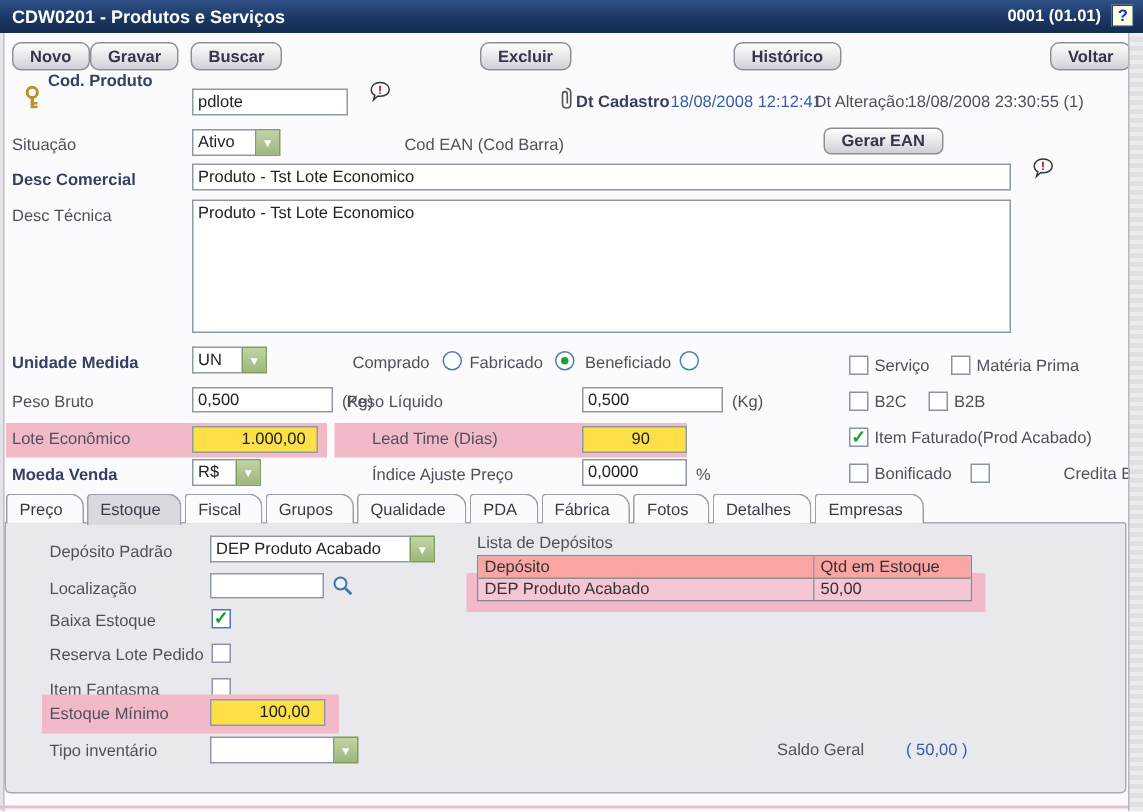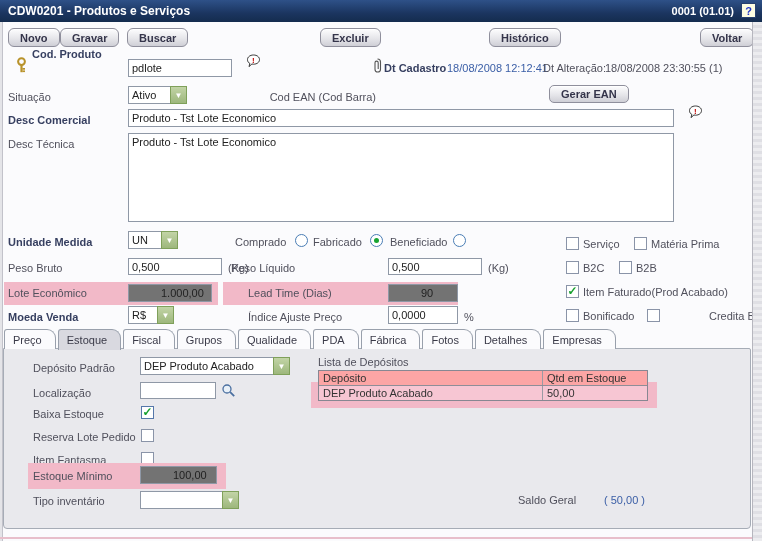--- a/index.html
+++ b/index.html
@@ -18,21 +18,21 @@
     background:linear-gradient(180deg,#FDFDFE,#E6E6EA 55%,#CFCFD6);
     border:1px solid #8F8F9C;border-radius:6px;font-weight:bold;font-size:11px;color:#34344A;
     font-family:inherit;box-shadow:inset 0 1px 0 #fff;cursor:pointer;white-space:nowrap;}
   .btn.small{height:18px;border-radius:5px;}
   
   .lbl{position:absolute;color:#50505C;white-space:nowrap;}
   .b{font-weight:bold;color:#363F60;}
   .blue{color:#3A5EA6;}
   .inp{position:absolute;background:#fff;border:1px solid #8F98A6;box-sizing:border-box;
     font:11px "Liberation Sans",sans-serif;color:#222;padding:1px 3px;}
-  .pinkfill{background:#737373;padding-left:32px;}
+  .pinkfill{background:#fde047;padding-left:32px;}
   .pink{position:absolute;background:#F2B9C8;}
   textarea.inp{resize:none;padding:2px 3px;}
   
   .dd{position:absolute;display:flex;box-sizing:border-box;cursor:pointer;}
   .ddf{flex:1;background:#fff;border:1px solid #8F98A6;border-right:none;padding:2px 3px 1px;
     box-sizing:border-box;color:#222;white-space:nowrap;overflow:hidden;}
   .ddb{width:17px;background:linear-gradient(180deg,#C2D4A6,#9DB77C);border:1px solid #7FA05A;
     box-sizing:border-box;color:#fff;font-size:8px;display:flex;align-items:center;justify-content:center;}
   
   .cb{position:absolute;width:13px;height:13px;background:#fff;border:1px solid #8A94A8;

